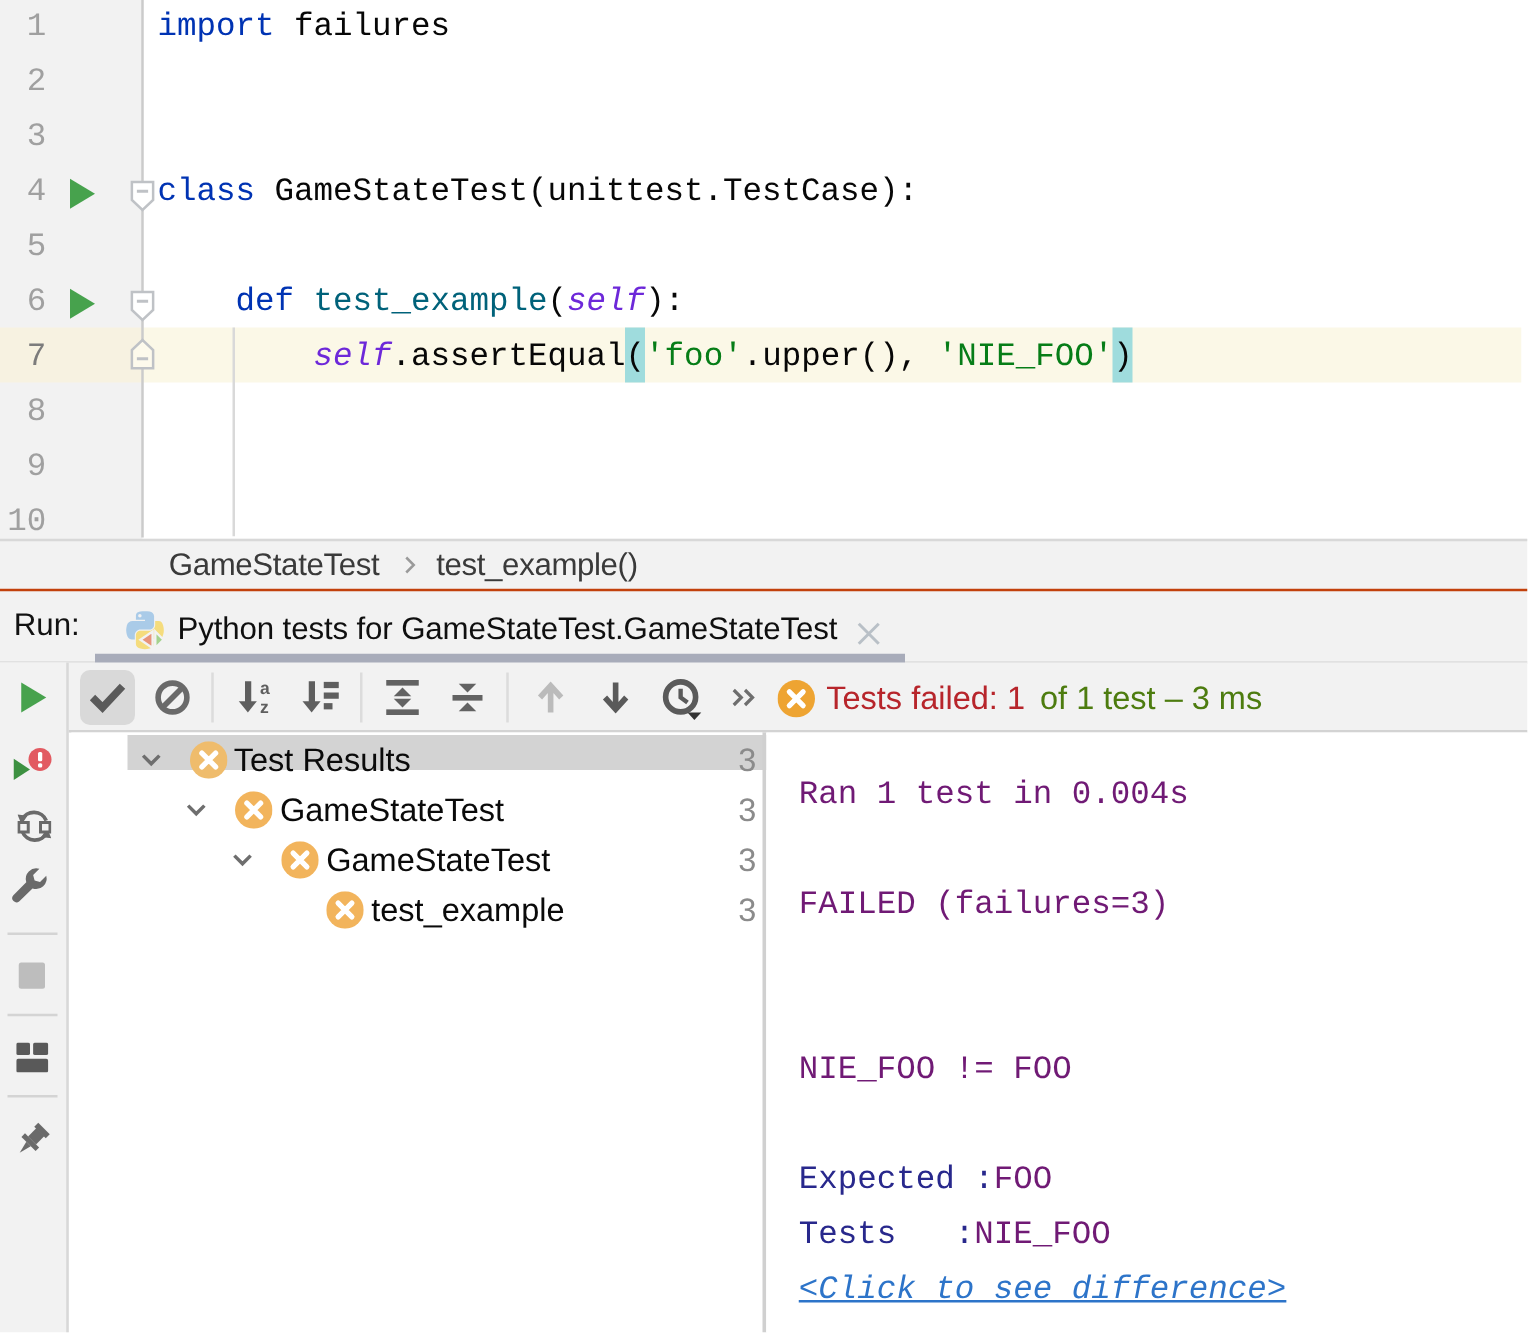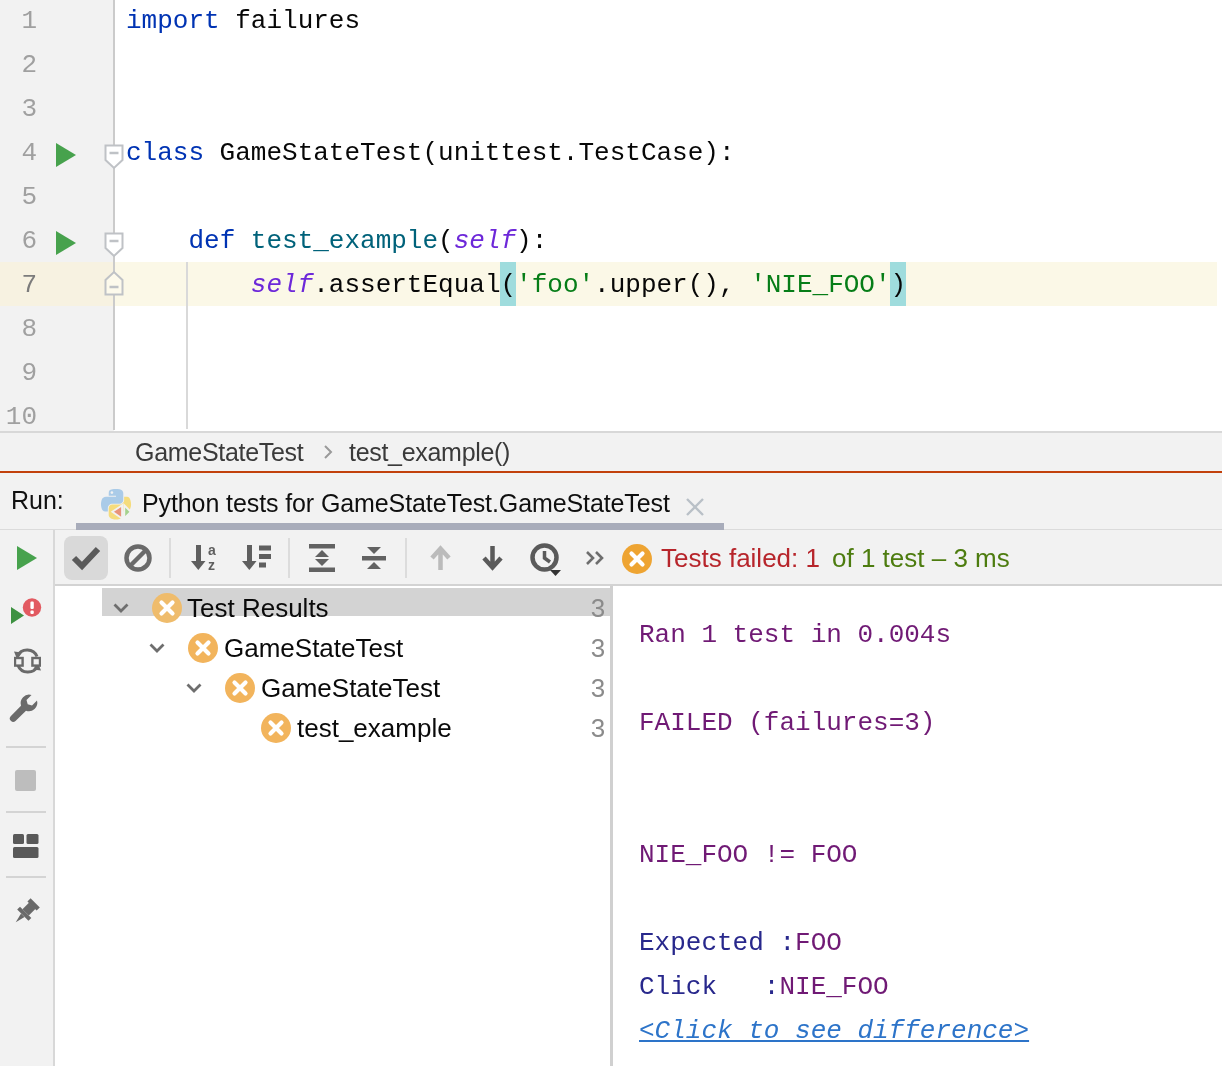--- a/index.html
+++ b/index.html
@@ -267,15 +267,15 @@
       <span class="ms">3 ms</span>
   </div>
 </div>
 <div id="consep" class="abs"></div>
 
 <div id="console" class="abs">
   <div class="con maroon" style="top:27px;">Ran 1 test in 0.004s</div>
   <div class="con maroon" style="top:115px;">FAILED (failures=3)</div>
   <div class="con maroon" style="top:247px;">NIE_FOO != FOO</div>
   <div class="con" style="top:335px;"><span class="navy">Expected :</span><span class="maroon">FOO</span></div>
-  <div class="con" style="top:379px;"><span class="navy">Click   :</span><span class="maroon">NIE_FOO</span></div>
+  <div class="con" style="top:379px;"><span class="navy">Tests   :</span><span class="maroon">NIE_FOO</span></div>
   <div class="con link" style="top:423px;">&lt;Click to see difference&gt;</div>
 </div>
 
 </body></html>

